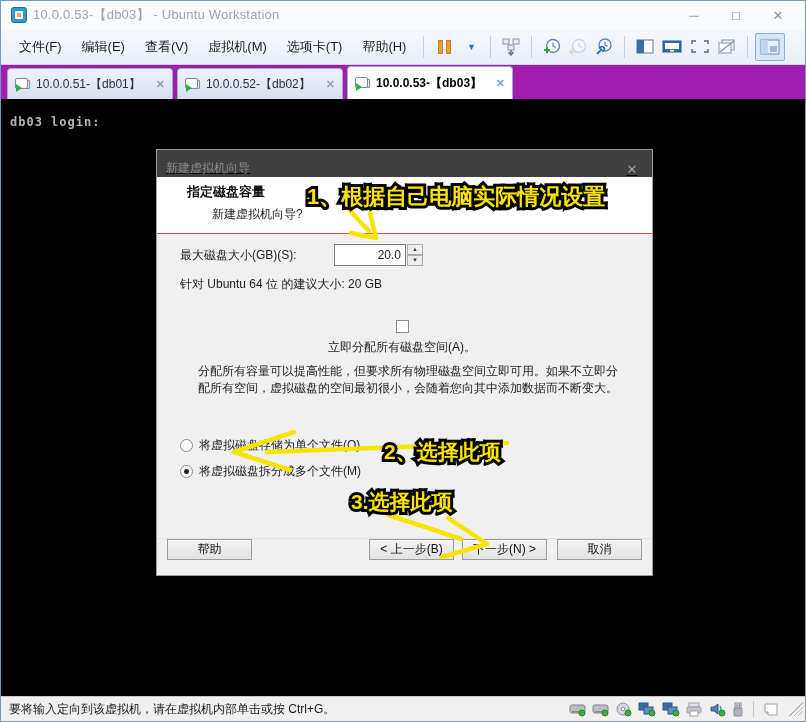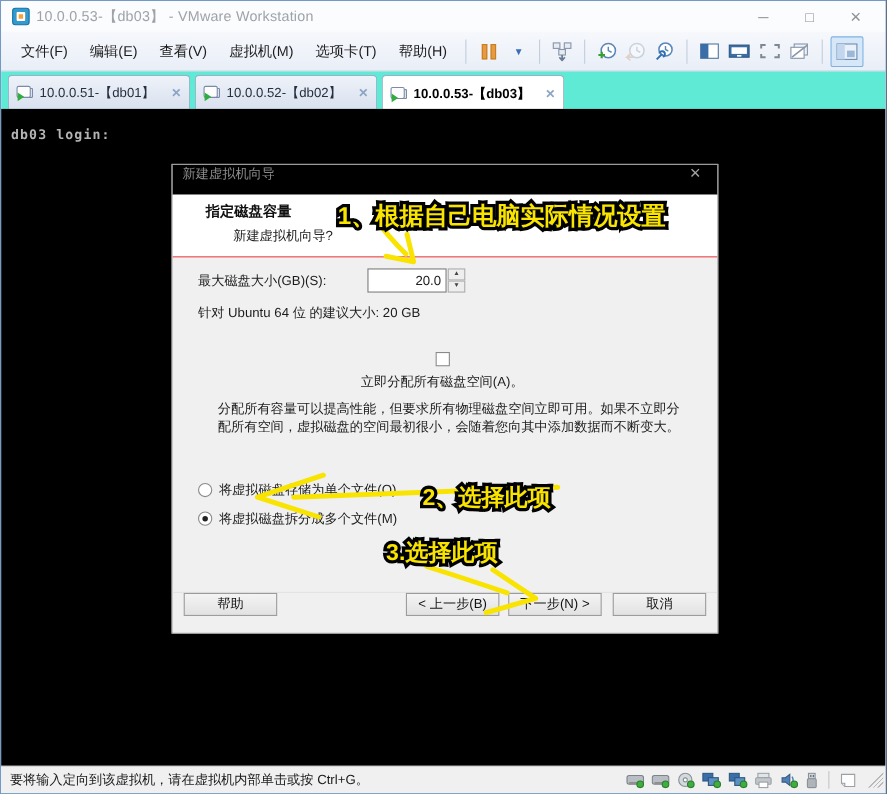--- a/index.html
+++ b/index.html
@@ -20,38 +20,38 @@
   .tb-sep { width:1px; height:22px; background:#c3cedd; margin:0 7px; }
   .tb-btn { height:28px; min-width:26px; display:flex; align-items:center; justify-content:center; padding:0 3px; border-radius:2px; }
   .tb-btn svg { display:block; }
   .pause-bars { display:flex; gap:3px; }
   .pause-bars i { display:block; width:5px; height:14px; background:#e79b3e; border:1px solid #c77f27; }
   .dd-arrow { font-size:9px; color:#3b6fb5; margin-left:2px; }
   .tb-toggled { border:1px solid #7fb2e3; background:#d6e7f8; }
   .dim { opacity:.4; }
 
   
-  .tabbar { height:34px; background:#5eead4; display:flex; padding:3px 4px 0 6px; gap:4px; flex:0 0 auto; }
+  .tabbar { height:34px; background:#a21caf; display:flex; align-items:flex-end; padding:3px 4px 0 6px; gap:4px; flex:0 0 auto; }
   .tab { height:31px; width:166px; display:flex; align-items:center; gap:6px; padding:0 7px; font-size:12px; color:#27303f;
          background:linear-gradient(#eef2f9,#d9e1ef); border:1px solid #9daec9; border-bottom:none; border-radius:4px 4px 0 0; }
   .tab.active { background:#fff; font-weight:bold; color:#000; height:33px; }
   .tab-label { flex:1; white-space:nowrap; overflow:hidden; }
   .tab-close { color:#8ba3c4; font-size:11px; font-weight:bold; }
   .vm-ic { position:relative; width:15px; height:13px; flex:0 0 auto; }
   .vm-ic .scr { position:absolute; inset:0 2px 2px 0; background:#fdfdfd; border:1px solid #7a8aa8; border-radius:2px; }
   .vm-ic .scr2 { position:absolute; right:0; top:2px; width:11px; height:9px; background:#e8edf5; border:1px solid #7a8aa8; border-radius:1px; }
   .vm-ic .play { position:absolute; left:1px; bottom:-1px; width:0; height:0; border-left:6px solid #2fae3e; border-top:4px solid transparent; border-bottom:4px solid transparent; }
 
   
   .console { position:relative; flex:1 1 auto; background:#000; overflow:hidden; }
   .console-text { position:absolute; left:9px; top:16px; font-family:"DejaVu Sans Mono",monospace; font-size:12px; font-weight:bold; color:#b4b4b4; letter-spacing:1px; }
 
   
   .dialog { position:absolute; left:155px; top:148px; width:497px; height:427px; background:#fff; border:1px solid #9b9b9b; box-shadow:0 3px 14px rgba(0,0,0,.55); display:flex; flex-direction:column; z-index:10; }
-  .dlg-titlebar { height:27px; display:flex; align-items:flex-start; padding:0 9px; background:#000000; flex:0 0 auto; }
+  .dlg-titlebar { height:27px; display:flex; align-items:flex-end; padding:0 9px; background:#404040; flex:0 0 auto;text-decoration:underline; }
   .dlg-title { font-size:12px; color:#8b8b8b; }
   .dlg-close { margin-left:auto; color:#a2a2a2; font-size:13px; width:22px; text-align:center; }
   .dlg-header { background:#fff; padding:6px 0 0 30px; height:56px; flex:0 0 auto; }
   .dlg-heading { font-size:13px; font-weight:bold; color:#111; }
   .dlg-subheading { font-size:12px; color:#222; margin:5px 0 0 25px; }
   .dlg-body { flex:1 1 auto; background:#f0f0f0; border-top:1px solid #ef4444; padding:10px 28px 0 23px; font-size:12px; color:#1c1c1c; }
   .row-disk { display:flex; align-items:center; }
   .row-disk .lbl { width:154px; }
   .spinbox { display:flex; align-items:stretch; height:22px; }
   .spin-input { width:72px; border:1px solid #7a7a7a; background:#fff; text-align:right; padding:0 4px 0 0; font-size:12px; line-height:20px; }
@@ -84,21 +84,21 @@
   .grip { width:14px; height:14px; margin-left:4px; background:
     linear-gradient(135deg, transparent 50%, #b9b9b9 50%, #b9b9b9 55%, transparent 55%, transparent 65%, #b9b9b9 65%, #b9b9b9 70%, transparent 70%, transparent 80%, #b9b9b9 80%, #b9b9b9 85%, transparent 85%); }
 </style>
 </head>
 <body>
 
 <div class="window">
 
   <div class="titlebar">
     <span class="app-icon"></span>
-    <span class="win-title">10.0.0.53-【db03】 - VMware Workstation</span>
+    <span class="win-title">10.0.0.53-【db03】 - Ubuntu Workstation</span>
     <div class="win-controls">
       <span class="win-btn">─</span>
       <span class="win-btn">□</span>
       <span class="win-btn">✕</span>
     </div>
   </div>
 
   <div class="menubar">
     <span class="menu-item">文件(F)</span>
     <span class="menu-item">编辑(E)</span>

